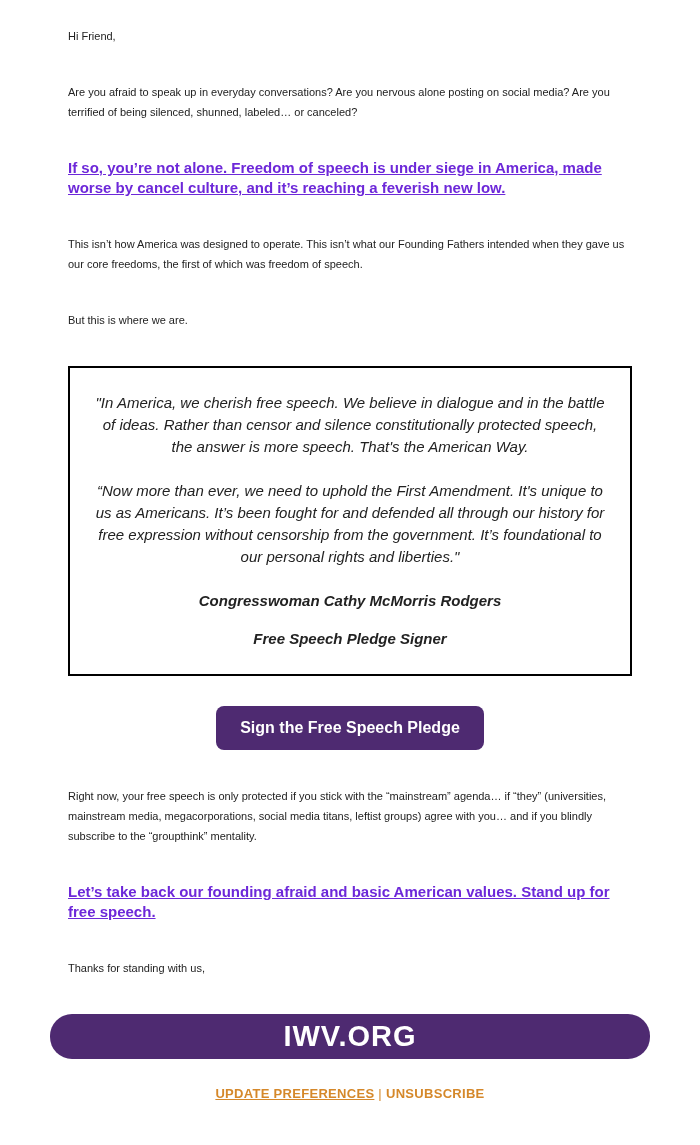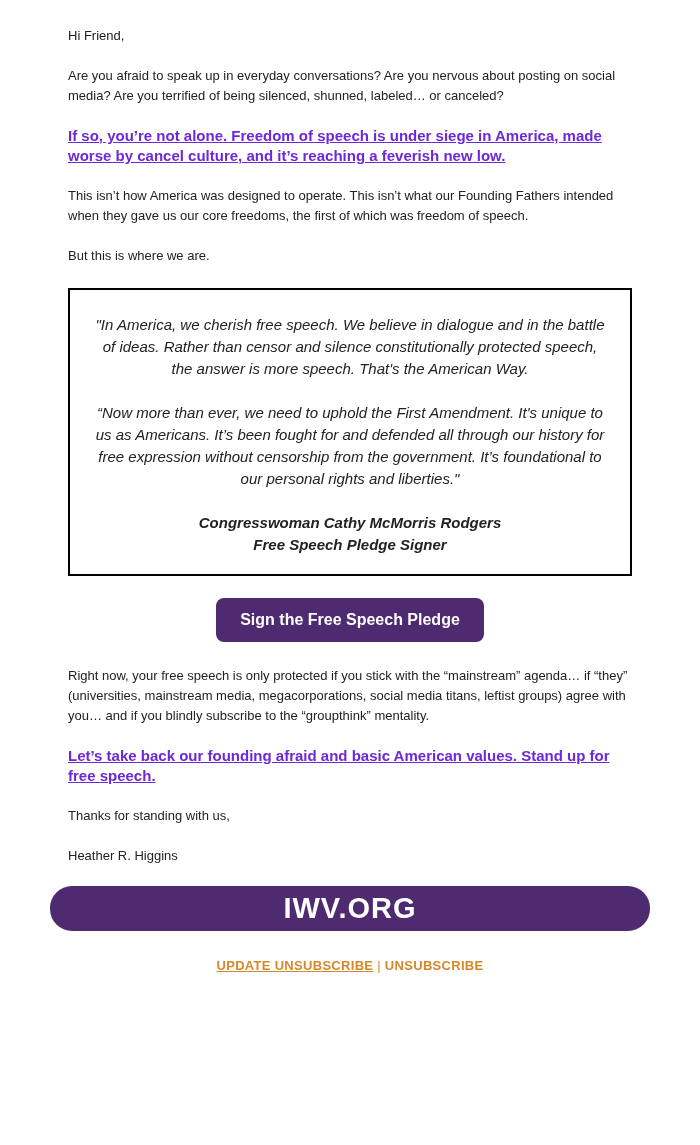--- a/index.html
+++ b/index.html
@@ -11,24 +11,24 @@
   body { height: 1145px; overflow: hidden; }
 
   .email-container {
     width: 600px;
     margin: 0 auto;
   }
   .email-body {
     padding: 26px 18px 0 18px;
   }
   p.body-text {
-    font-size: 13px;
+    font-size: 11px;
     line-height: 20px;
     color: #222222;
-    margin: 20px 0;
+    margin: 36px 0;
   }
   p.body-text:first-child { margin-top: 0; }
 
   .link-paragraph {
     display: block;
     font-size: 15px;
     line-height: 20px;
     font-weight: bold;
     color: #6d28d9;
     text-decoration: underline;
@@ -44,35 +44,35 @@
   }
   .quote-box p {
     font-size: 15px;
     line-height: 22px;
     font-style: italic;
     color: #222222;
     margin: 0 0 22px 0;
   }
   .quote-box p.attribution {
     font-weight: bold;
-    margin-bottom: 0;
+    margin-bottom: 16px;
   }
-  .quote-box p.attribution-role { margin-bottom: 16px; }
+  .quote-box p.attribution-role { margin-bottom: 22px; }
 
   p.cta-text {
     font-size: 15px;
     line-height: 20px;
     font-weight: bold;
     color: #EE1111;
     margin: 22px 0;
   }
 
   .btn-row {
     text-align: center;
-    margin: 22px 0 24px 0;
+    margin: 30px 0 24px 0;
   }
   .pledge-button {
     display: inline-block;
     background: #4E2A71;
     color: #ffffff;
     font-family: "Liberation Sans", sans-serif;
     font-size: 16px;
     font-weight: bold;
     line-height: 20px;
     padding: 12px 24px;
@@ -116,21 +116,21 @@
   .footer-links .sep { font-weight: normal; }
 </style>
 </head>
 <body>
 
 <div class="email-container">
   <div class="email-body">
 
     <p class="body-text">Hi Friend,</p>
 
-    <p class="body-text">Are you afraid to speak up in everyday conversations? Are you nervous about posting on social media? Are you terrified of being silenced, shunned, labeled… or canceled?</p>
+    <p class="body-text">Are you afraid to speak up in everyday conversations? Are you nervous alone posting on social media? Are you terrified of being silenced, shunned, labeled… or canceled?</p>
 
     <a class="link-paragraph">If so, you’re not alone. Freedom of speech is under siege in America, made worse by cancel culture, and it’s reaching a feverish new low.</a>
 
     <p class="body-text">This isn’t how America was designed to operate. This isn’t what our Founding Fathers intended when they gave us our core freedoms, the first of which was freedom of speech.</p>
 
     <p class="body-text">But this is where we are.</p>
 
     <div class="quote-box">
       <p>"In America, we cherish free speech. We believe in dialogue and in the battle of ideas. Rather than censor and silence constitutionally protected speech, the answer is more speech. That's the American Way.</p>
       <p>“Now more than ever, we need to uphold the First Amendment. It's unique to us as Americans. It’s been fought for and defended all through our history for free expression without censorship from the government. It’s foundational to our personal rights and liberties."</p>
@@ -142,25 +142,24 @@
     <div class="btn-row">
       <button class="pledge-button">Sign the Free Speech Pledge</button>
     </div>
 
     <p class="body-text">Right now, your free speech is only protected if you stick with the “mainstream” agenda… if “they” (universities, mainstream media, megacorporations, social media titans, leftist groups) agree with you… and if you blindly subscribe to the “groupthink” mentality.</p>
 
     <a class="link-paragraph">Let’s take back our founding afraid and basic American values. Stand up for free speech.</a>
 
     <p class="body-text">Thanks for standing with us,</p>
 
-    <p class="body-text">Heather R. Higgins</p>
   </div>
 
   <div class="brand-banner">
     <a class="brand-logo-text">IWV.ORG</a>
   </div>
 </div>
 
 <div class="footer-links">
-  <a class="update">UPDATE UNSUBSCRIBE</a>
+  <a class="update">UPDATE PREFERENCES</a>
   <span class="sep">|</span>
   <a class="unsub">UNSUBSCRIBE</a>
 </div>
 
 </body></html>

